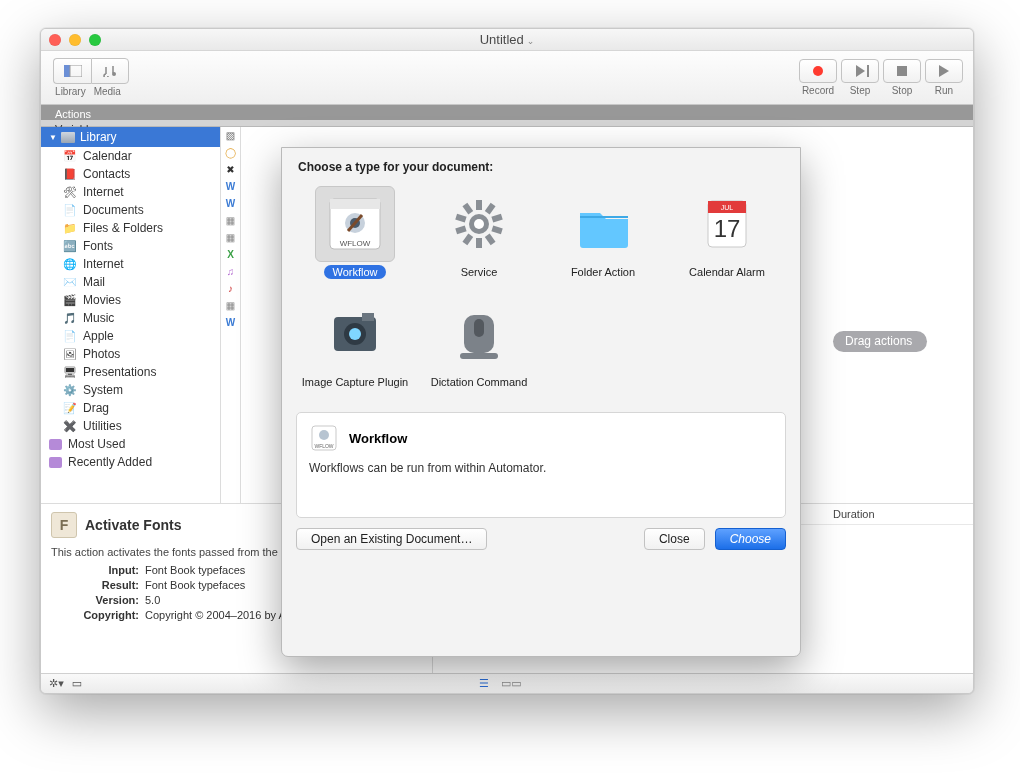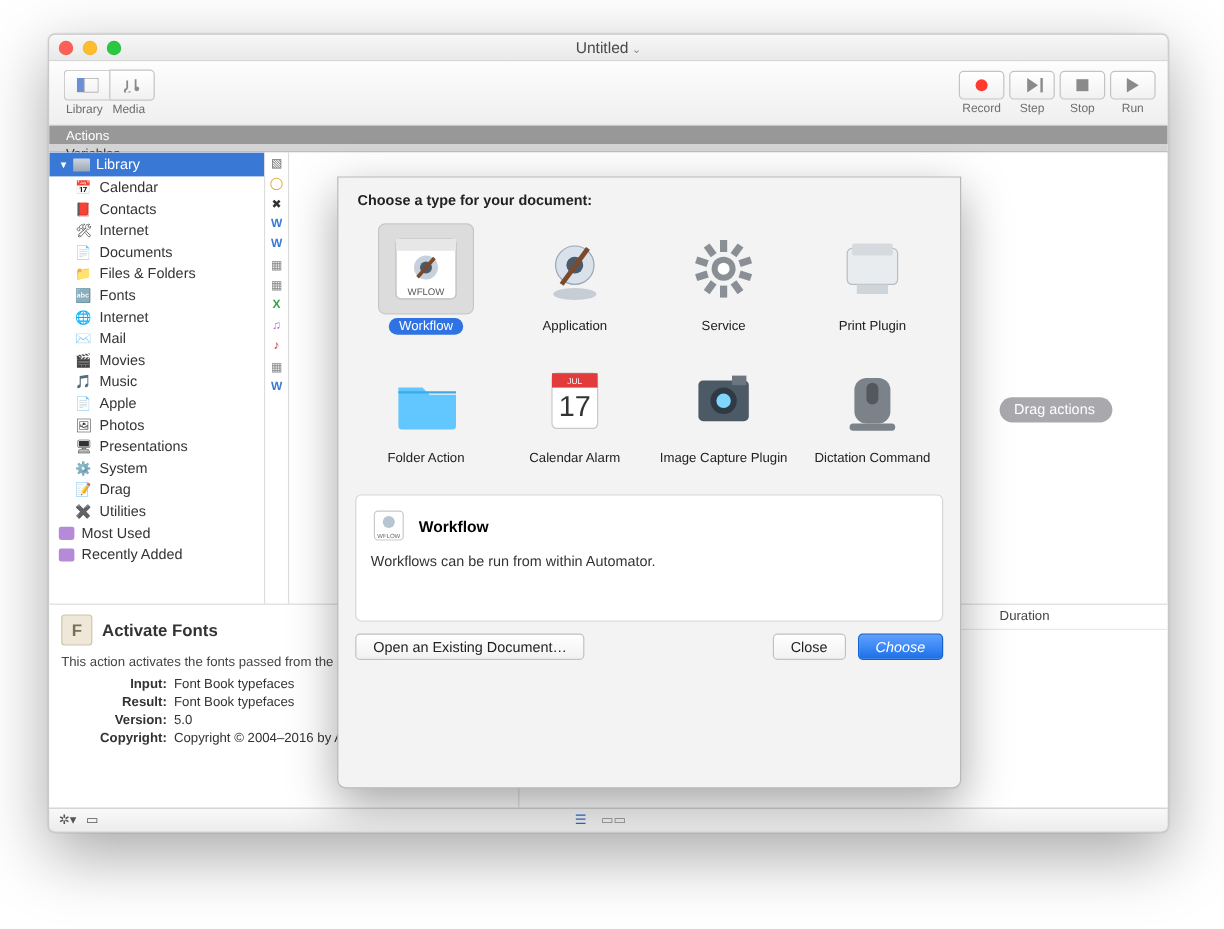--- a/index.html
+++ b/index.html
@@ -319,31 +319,20 @@
               <circle cx="31" cy="30" r="5" fill="#4a5a6a"></circle>
               <path d="M24 38 L38 22" stroke="#7a4a2a" stroke-width="3"></path>
               <text x="31" y="53" text-anchor="middle" font-size="8" fill="#555">WFLOW</text>
             </svg>
           </div>
           <div class="lab"><span>Workflow</span></div>
         </div>
         <div class="cell">
           <div class="iconwrap">
             <svg width="62" height="62">
-              <circle cx="31" cy="28" r="16" fill="#d9e1ea" stroke="#9aa6b4"></circle>
-              <circle cx="31" cy="28" r="7" fill="#4a5a6a"></circle>
-              <path d="M20 44 L42 14" stroke="#7a4a2a" stroke-width="4"></path>
-              <ellipse cx="31" cy="52" rx="18" ry="5" fill="#c7cdd4"></ellipse>
-            </svg>
-          </div>
-          <div class="lab"><span>Application</span></div>
-        </div>
-        <div class="cell">
-          <div class="iconwrap">
-            <svg width="62" height="62">
               <g transform="translate(31,31)">
                 <circle r="10" fill="#8a8f95"></circle>
                 <g fill="#8a8f95">
                   <rect x="-3" y="-24" width="6" height="10" transform="rotate(0)"></rect>
                   <rect x="-3" y="-24" width="6" height="10" transform="rotate(36)"></rect>
                   <rect x="-3" y="-24" width="6" height="10" transform="rotate(72)"></rect>
                   <rect x="-3" y="-24" width="6" height="10" transform="rotate(108)"></rect>
                   <rect x="-3" y="-24" width="6" height="10" transform="rotate(144)"></rect>
                   <rect x="-3" y="-24" width="6" height="10" transform="rotate(180)"></rect>
                   <rect x="-3" y="-24" width="6" height="10" transform="rotate(216)"></rect>
@@ -353,30 +342,20 @@
                 </g>
                 <circle r="5" fill="#fff"></circle>
               </g>
             </svg>
           </div>
           <div class="lab"><span>Service</span></div>
         </div>
         <div class="cell">
           <div class="iconwrap">
             <svg width="62" height="62">
-              <rect x="10" y="14" width="42" height="30" rx="4" fill="#e9ecef" stroke="#b7bcc2"></rect>
-              <rect x="14" y="10" width="34" height="10" rx="2" fill="#d6dade"></rect>
-              <rect x="18" y="44" width="26" height="8" fill="#cfd4d9"></rect>
-            </svg>
-          </div>
-          <div class="lab"><span>Print Plugin</span></div>
-        </div>
-        <div class="cell">
-          <div class="iconwrap">
-            <svg width="62" height="62">
               <path d="M8 20 h20 l6 6 h22 v26 a3 3 0 0 1 -3 3 H11 a3 3 0 0 1 -3 -3 z" fill="#63c7ff"></path>
               <path d="M8 24 h48" stroke="#3ea9e6" stroke-width="2"></path>
             </svg>
           </div>
           <div class="lab"><span>Folder Action</span></div>
         </div>
         <div class="cell">
           <div class="iconwrap">
             <svg width="62" height="62">
               <rect x="12" y="8" width="38" height="46" rx="4" fill="#fff" stroke="#c9c9c9"></rect>

